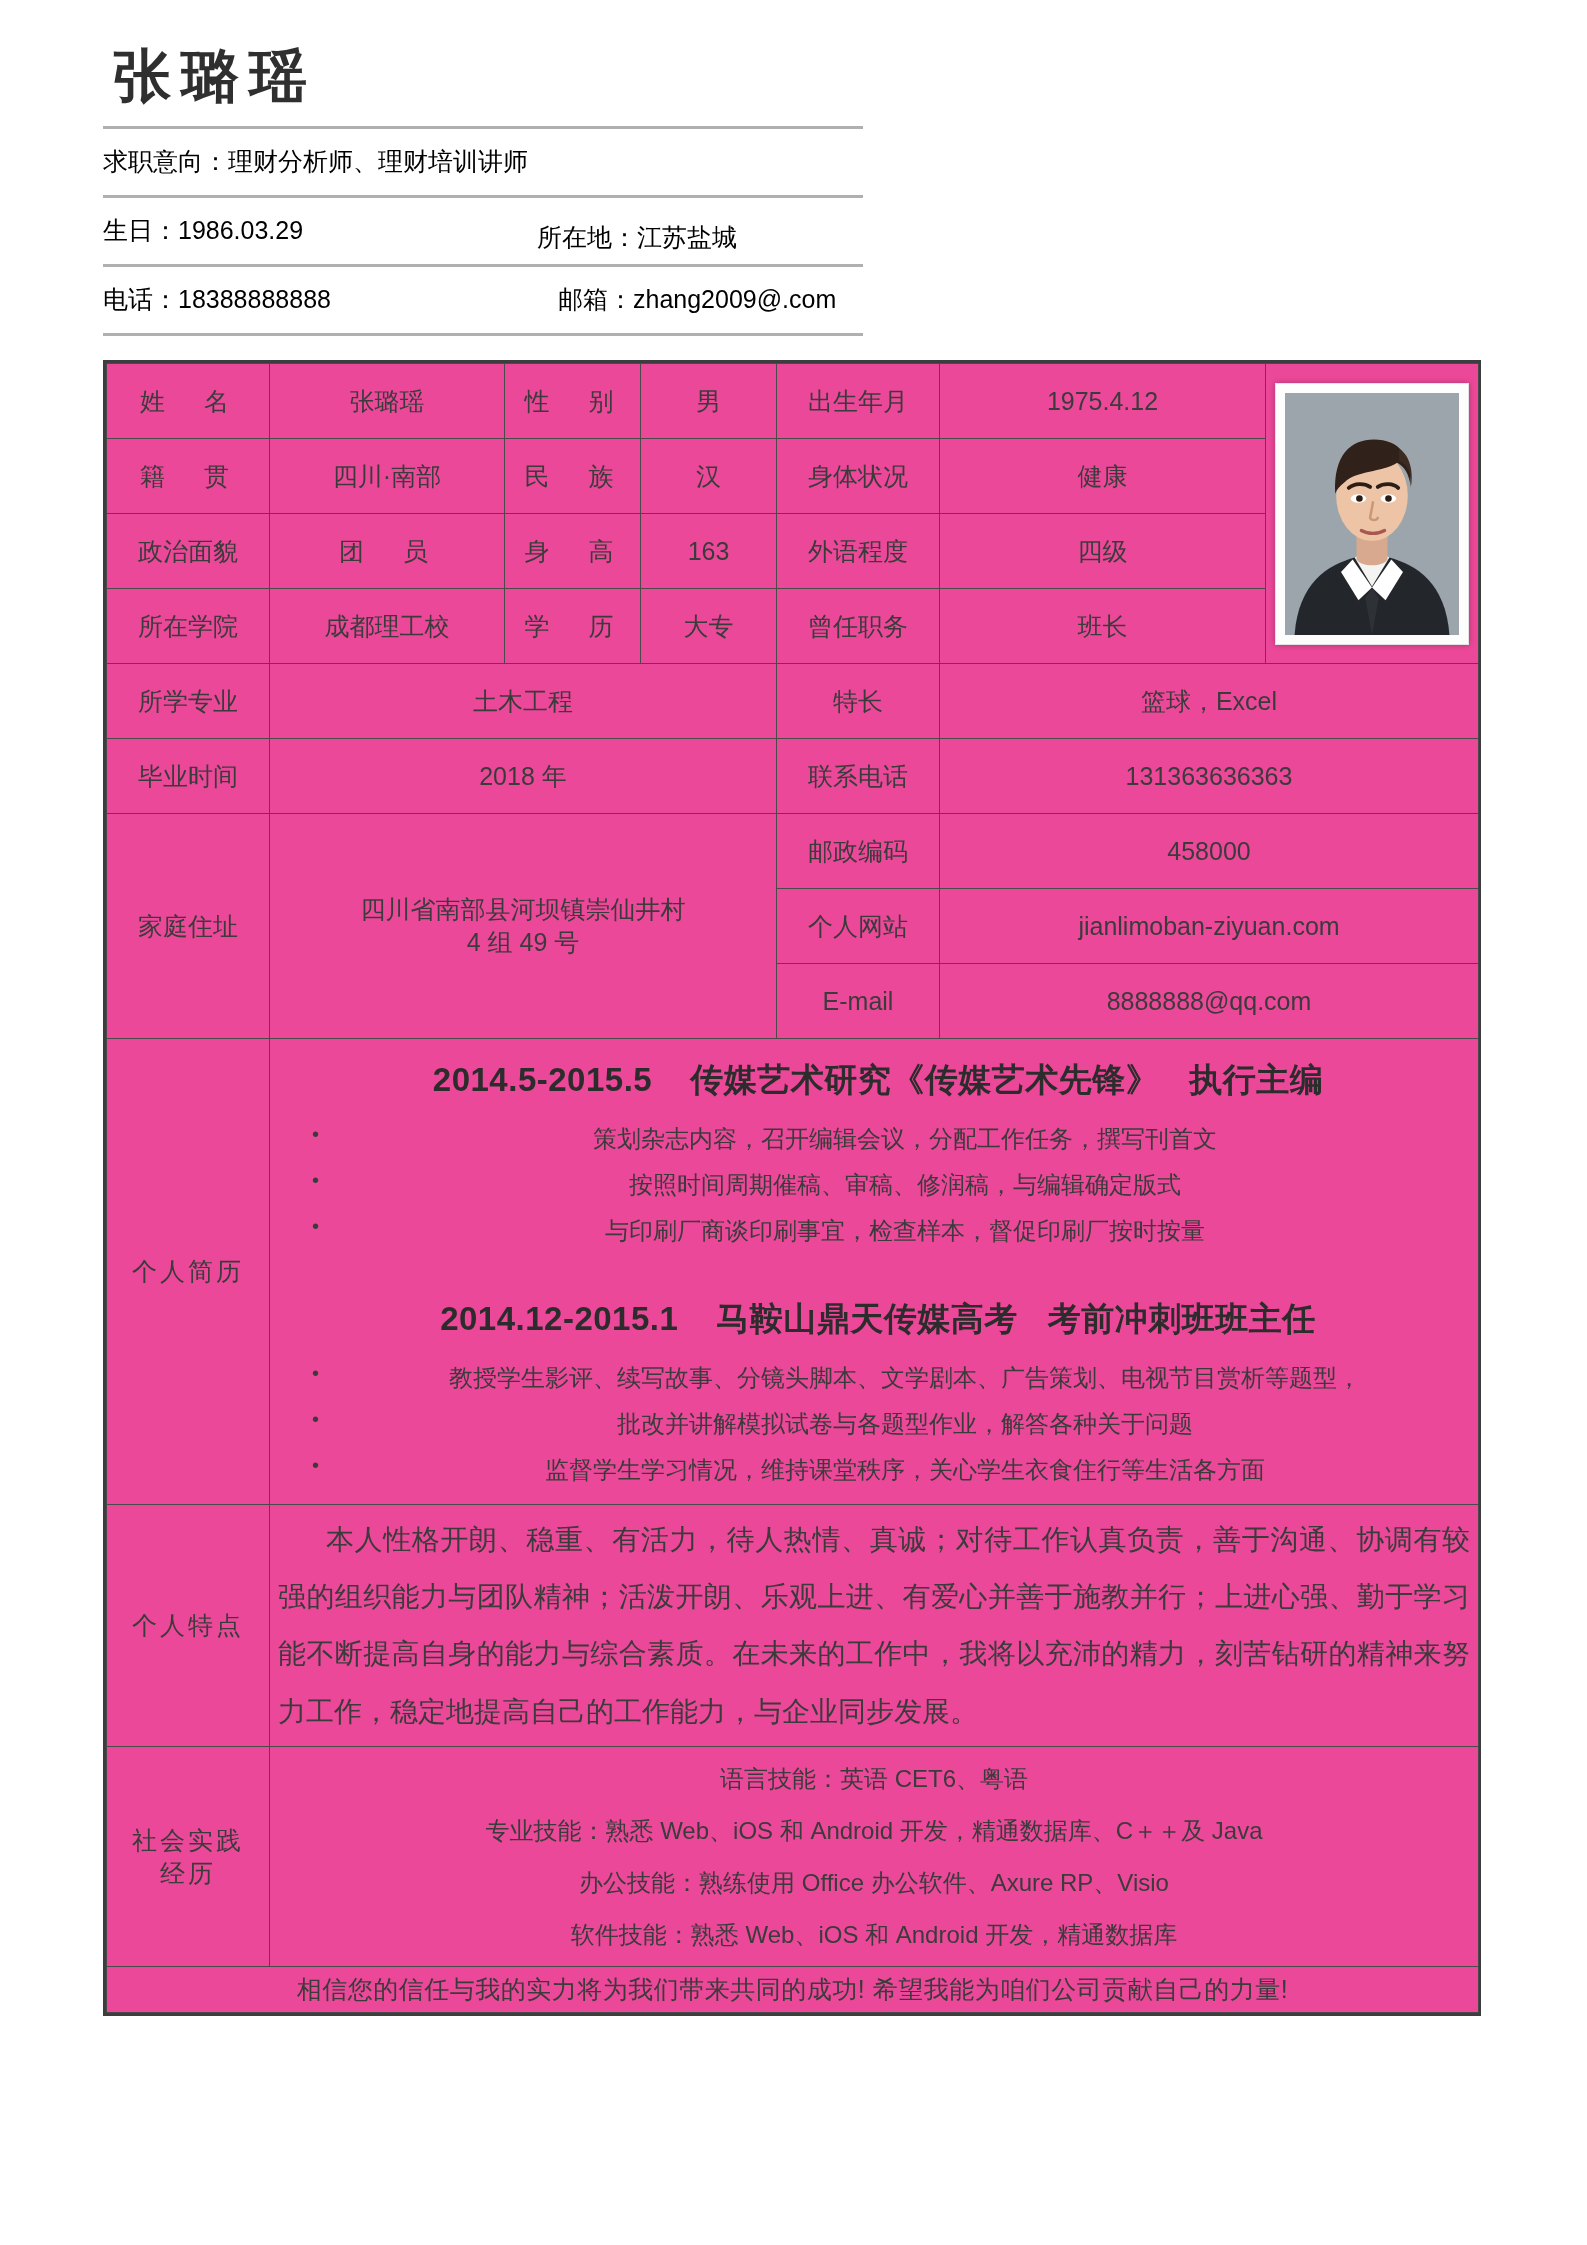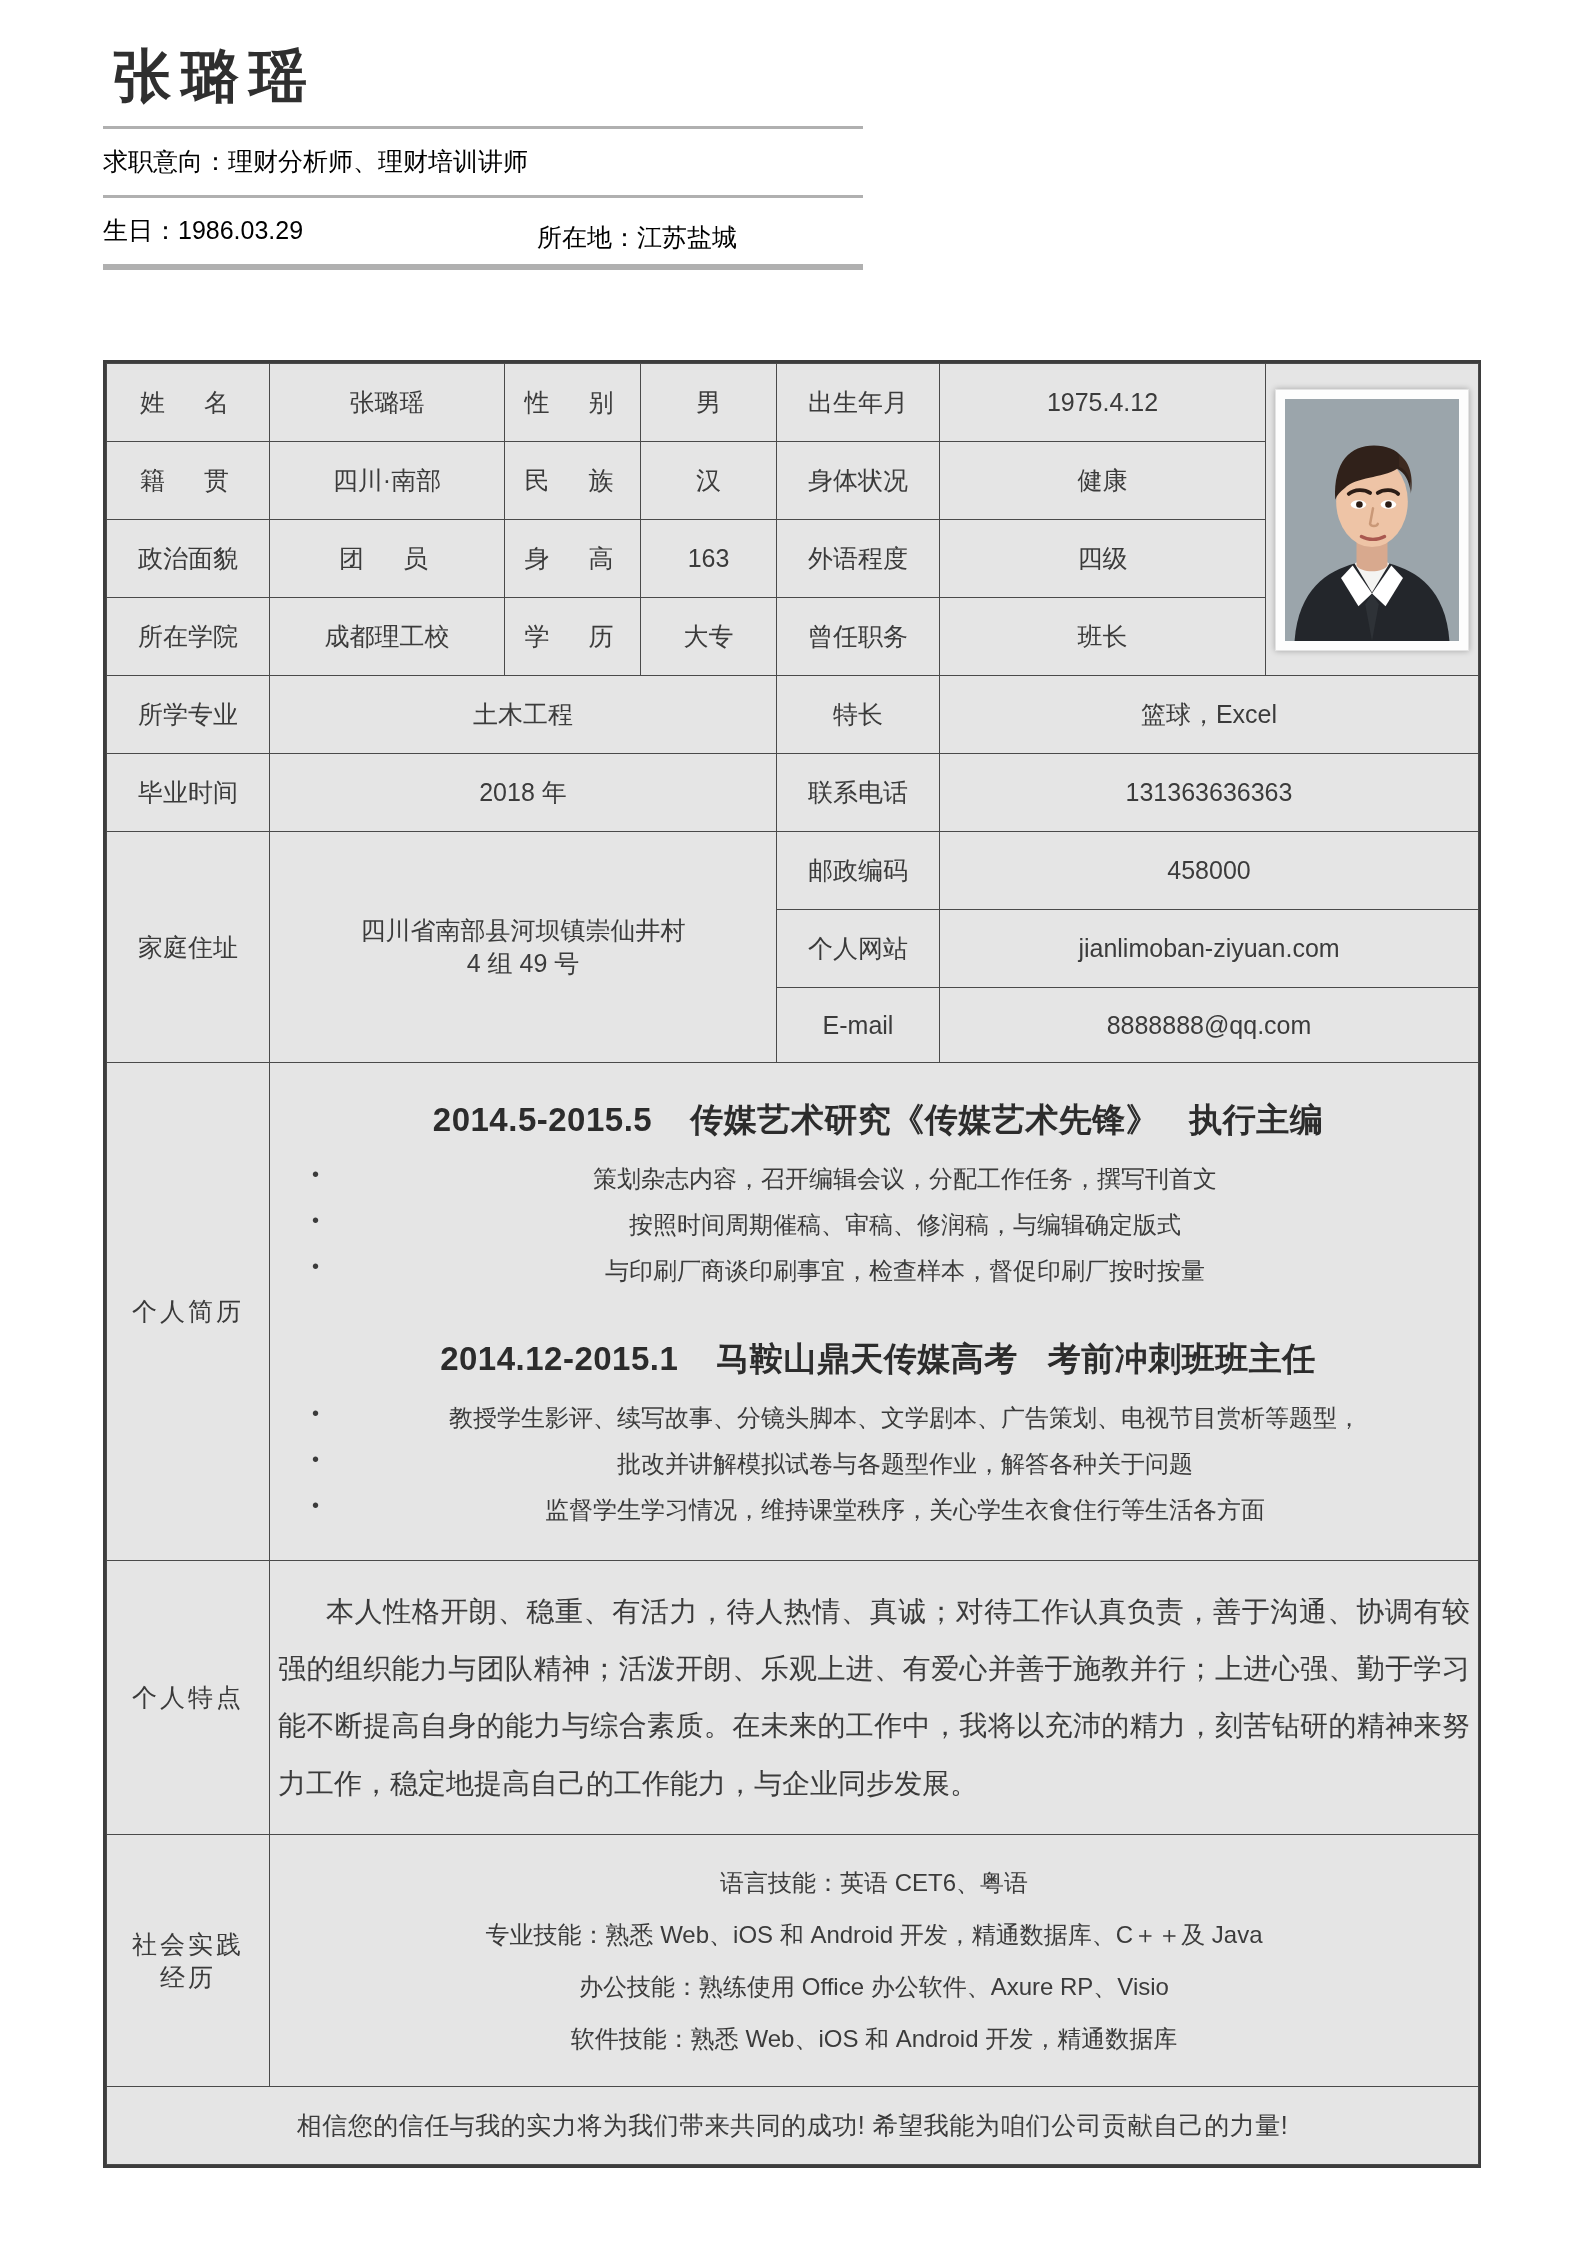--- a/index.html
+++ b/index.html
@@ -76,22 +76,22 @@
     border-collapse: collapse;
     width: 100%;
     table-layout: fixed;
   }
   table.main td {
     border: 1px solid #4a4a4a;
     text-align: center;
     vertical-align: middle;
     font-size: 25px;
     color: #3b3b3b;
-    padding: 22px 8px;
-    background: #e5e5e5;
+    padding: 6px 8px;
+    background: #ec4899;
   }
   td.lbl { letter-spacing: 7px; }
   td.lbl-n { letter-spacing: 0px; margin-top: 47px; }
   .r1 td { height: 75px; }
 
   
   td.photo-cell {
     padding: 10px 12px;
     background: #fff;
   }
@@ -183,20 +183,24 @@
     <div class="hrule"></div>
     <div class="hline-row">
       <span class="field"><span>求职意向：</span><span>理财分析师、理财培训讲师</span></span>
     </div>
     <div class="hrule"></div>
     <div class="hline-row">
       <span class="field"><span>生日：</span><span>1986.03.29</span></span>
       <span class="field right"><span>所在地：</span><span>江苏盐城</span></span>
     </div>
     <div class="hrule"></div>
+    <div class="hline-row">
+      <span class="field"><span>电话：</span><span>18388888888</span></span>
+      <span class="field right2"><span>邮箱：</span><span>zhang2009@.com</span></span>
+    </div>
     <div class="hrule"></div>
   </div>
 
   <div class="tblwrap">
     <table class="main">
       <colgroup>
         <col style="width:163px">
         <col style="width:235px">
         <col style="width:136px">
         <col style="width:136px">

